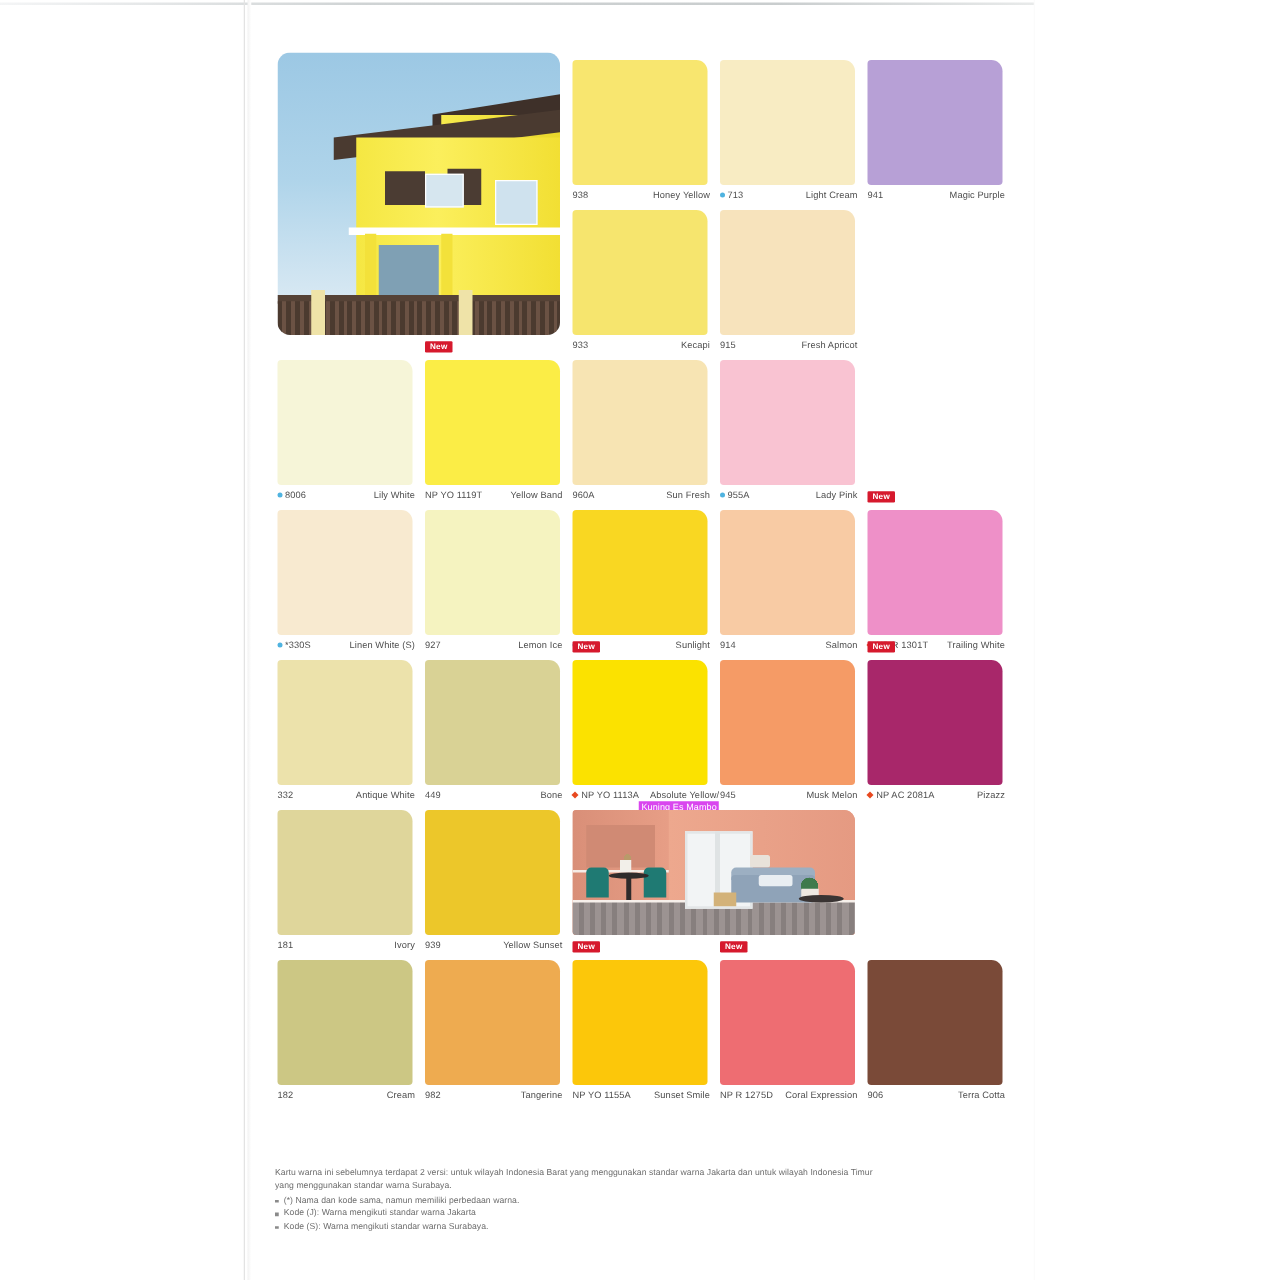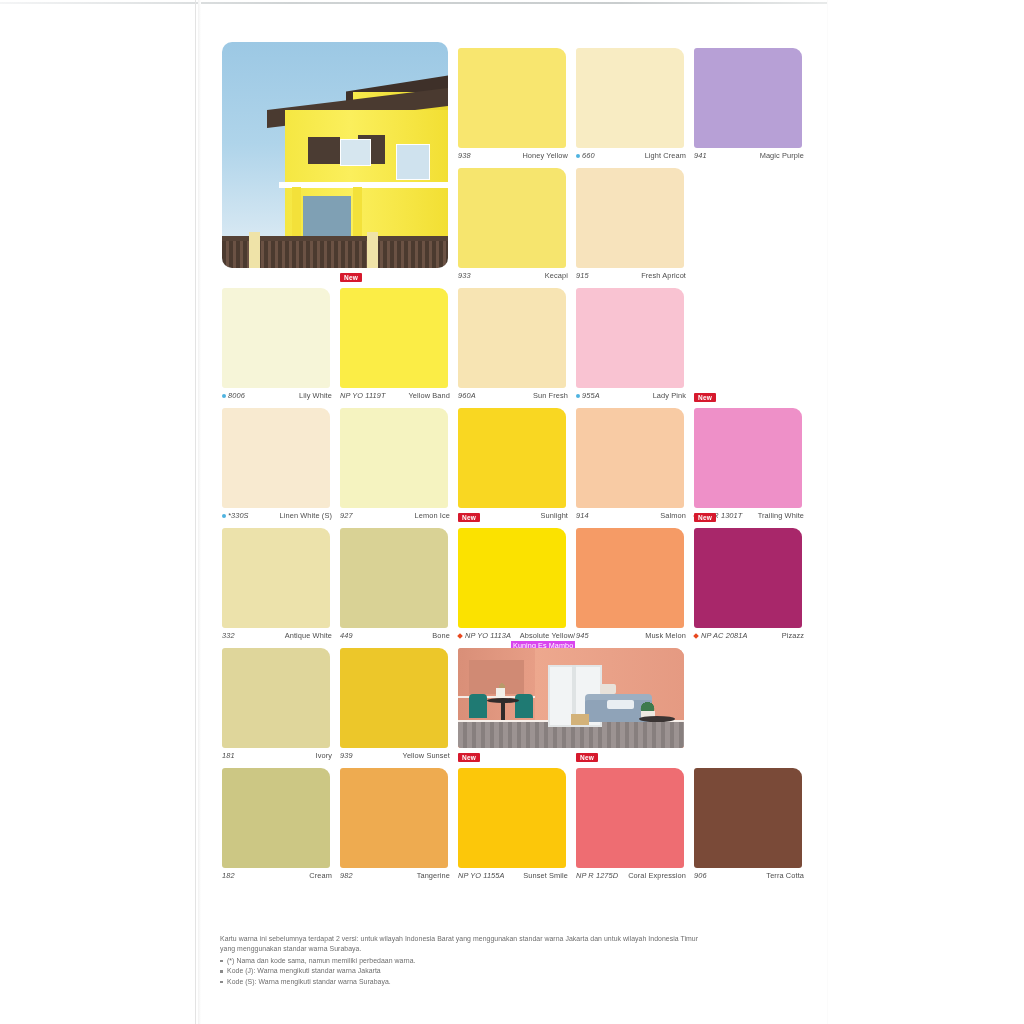--- a/index.html
+++ b/index.html
@@ -77,21 +77,21 @@
     width:110px;
     display:flex;
     align-items:flex-start;
     justify-content:space-between;
     font-size:7.4px;
     color:#4d4d4d;
     letter-spacing:.1px;
     line-height:9px;
     white-space:nowrap;
   }
-  .cap-code{display:flex;align-items:center;gap:2px;font-style:italic;}
+  .cap-code{display:flex;align-items:center;gap:2px;}
   .cap-name{text-align:right;}
   .cap-name .ln2{
     display:block;
     background:#d946ef;
     color:#ffffff;
     padding:0px 2px;
     margin-top:1px;
     font-size:7.2px;
   }
 
@@ -349,21 +349,21 @@
               <span>938</span>
             </span>
             <span class="cap-name"><span>Honey Yellow</span></span>
           </div>
         </div>
         <div class="cellwrap">
           <div class="swatch" style="background: rgb(248, 236, 195);"></div>
           <div class="caption">
             <span class="cap-code">
               <span class="dot"></span>
-              <span>660</span>
+              <span>713</span>
             </span>
             <span class="cap-name"><span>Light Cream</span></span>
           </div>
         </div>
         <div class="cellwrap">
           <div class="swatch" style="background: rgb(183, 160, 214);"></div>
           <div class="caption">
             <span class="cap-code">
               <span>941</span>
             </span>

